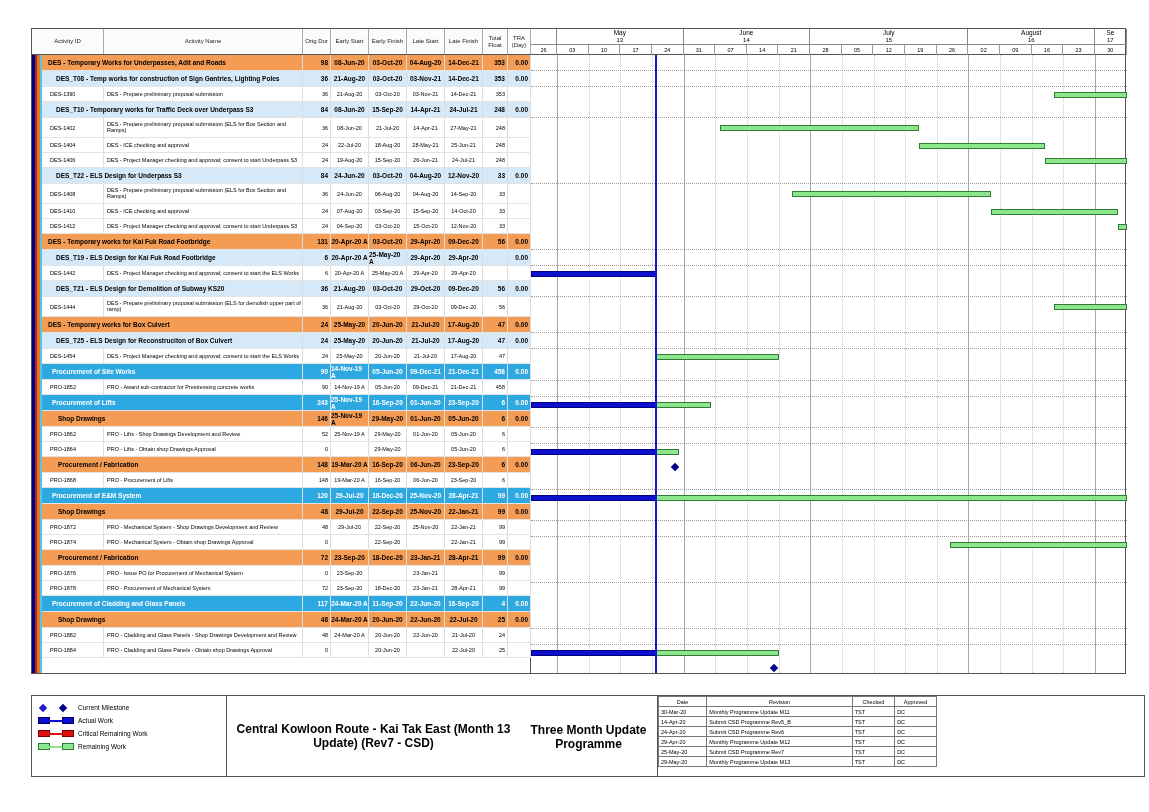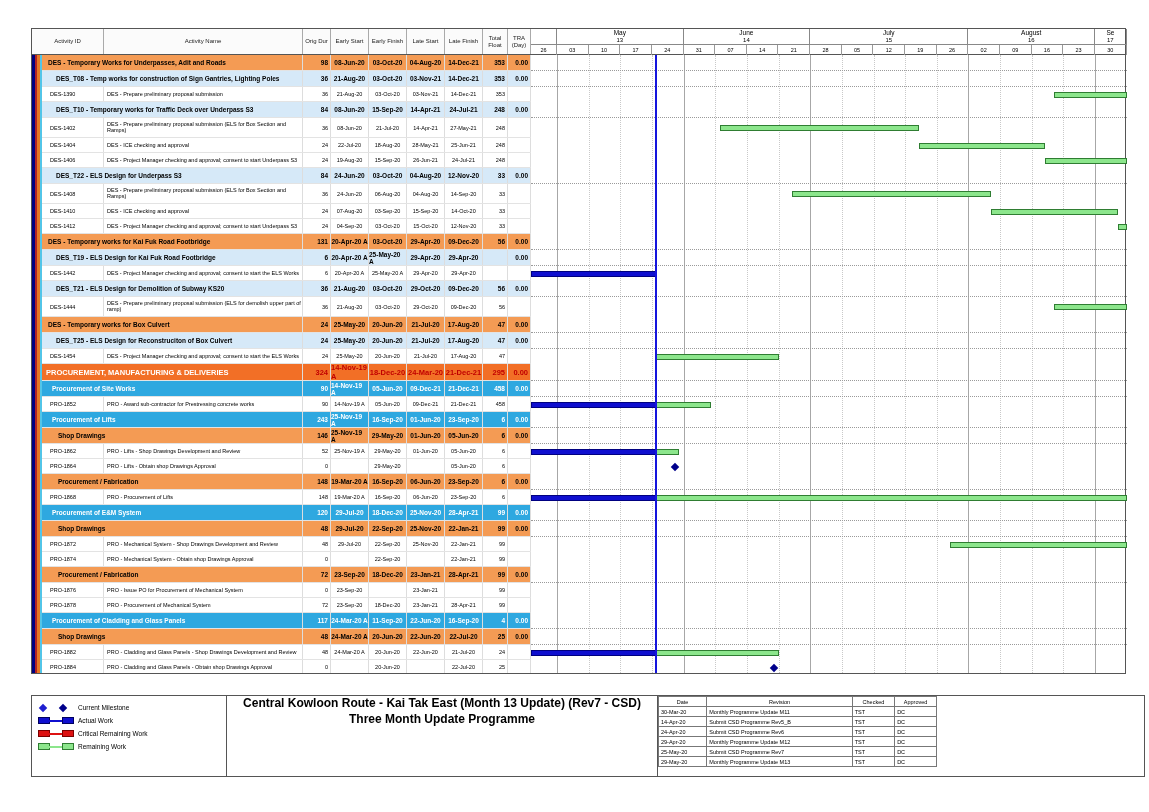--- a/index.html
+++ b/index.html
@@ -51,21 +51,21 @@
   
   #footer{position:absolute;left:31px;top:695px;width:1114px;height:82px;border:1px solid #555;box-sizing:border-box;display:flex;background:#fff;}
   .fbox{box-sizing:border-box;border-right:1px solid #555;position:relative;}
   #legendBox{width:195px;padding:5px 0 0 6px;}
   .leg-item{display:flex;align-items:center;height:13px;}
   .leg-icon{width:40px;position:relative;height:9px;}
   .leg-label{font-size:6.5px;}
   .lbar{position:absolute;top:1px;height:7px;width:12px;box-sizing:border-box;}
   .lline{position:absolute;top:4px;left:10px;width:18px;height:1.5px;}
   .ldia{position:absolute;top:1.5px;width:6px;height:6px;transform:rotate(45deg);}
-  #titleBox{width:431px;display:flex;flex-direction:column;align-items:center;justify-content:flex-start;}
+  #titleBox{width:431px;display:flex;flex-direction:row;align-items:center;justify-content:flex-start;}
   .title1{font-size:12px;font-weight:bold;text-align:center;}
   .title2{font-size:12px;font-weight:bold;text-align:center;margin-top:2px;}
   #infoBox{width:209px;padding:6px 0 0 8px;font-size:7.5px;line-height:11px;}
   #pageNum{margin-top:11px;}
   #revBox{width:279px;border-right:none;font-size:5.5px;}
   #revTable{width:100%;border-collapse:collapse;}
   #revTable td,#revTable th{border:1px solid #777;padding:0 2px;height:9px;font-size:5.5px;font-weight:normal;text-align:left;overflow:hidden;white-space:nowrap;}
   #revTable th{text-align:center;}
 </style>
 </head>
@@ -303,31 +303,20 @@
             <div class="cell " style="width: 10px;"></div>
             <div class="cell " style="width: 62px; padding-left: 8px;">DES-1454</div>
             <div class="cell nm1" style="width: 199px; padding-left: 3px;">DES - Project Manager checking and approval; consent to start the ELS Works</div>
             <div class="cell num" style="width: 28px;">24</div>
             <div class="cell dt" style="width: 38px;">25-May-20</div>
             <div class="cell dt" style="width: 38px;">20-Jun-20</div>
             <div class="cell dt" style="width: 38px;">21-Jul-20</div>
             <div class="cell dt" style="width: 38px;">17-Aug-20</div>
             <div class="cell num" style="width: 25px;">47</div>
             <div class="cell num" style="width: 23px;"></div>
-          </div>
-          <div class="t-row proc" style="height: 17px;">
-            <div class="cell " style="width: 10px;"></div>
-            <div class="cell nm1" style="width: 261px; padding-left: 4px;">PROCUREMENT, MANUFACTURING &amp; DELIVERIES</div>
-            <div class="cell num" style="width: 28px;">324</div>
-            <div class="cell dt" style="width: 38px;">14-Nov-19 A</div>
-            <div class="cell dt" style="width: 38px;">18-Dec-20</div>
-            <div class="cell dt" style="width: 38px;">24-Mar-20</div>
-            <div class="cell dt" style="width: 38px;">21-Dec-21</div>
-            <div class="cell num" style="width: 25px;">295</div>
-            <div class="cell num" style="width: 23px;">0.00</div>
           </div>
           <div class="t-row band" style="height: 16px;">
             <div class="cell " style="width: 10px;"></div>
             <div class="cell nm1" style="width: 261px; padding-left: 10px;">Procurement of Site Works</div>
             <div class="cell num" style="width: 28px;">90</div>
             <div class="cell dt" style="width: 38px;">14-Nov-19 A</div>
             <div class="cell dt" style="width: 38px;">05-Jun-20</div>
             <div class="cell dt" style="width: 38px;">09-Dec-21</div>
             <div class="cell dt" style="width: 38px;">21-Dec-21</div>
             <div class="cell num" style="width: 25px;">458</div>

